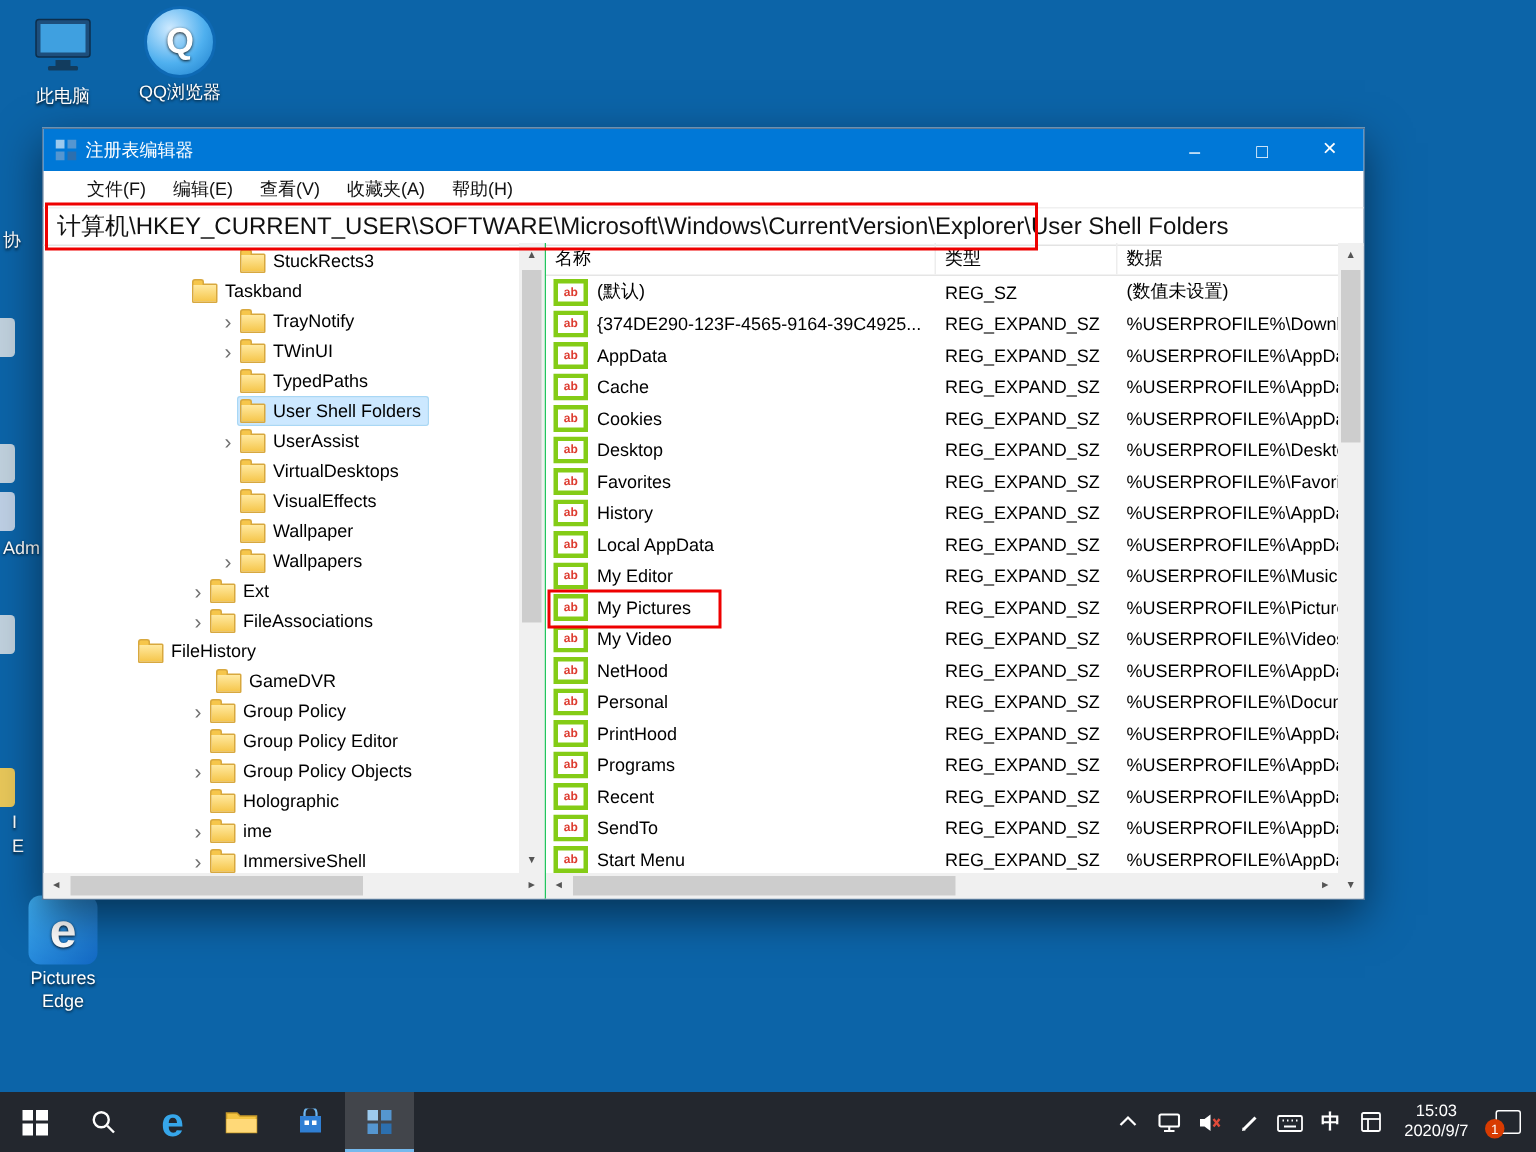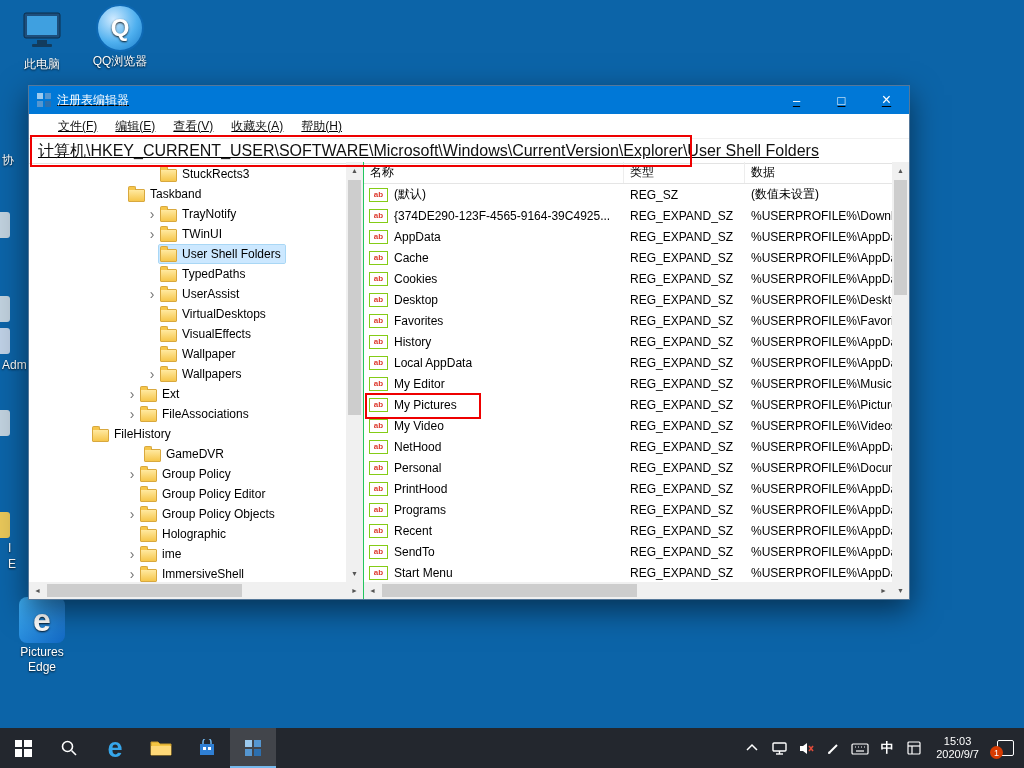--- a/index.html
+++ b/index.html
@@ -26,21 +26,21 @@
   .edge-label{line-height:15px;}
   .frag{position:absolute;left:2px;color:#fff;font-size:12px;text-shadow:0 1px 2px rgba(0,0,0,.8);}
   .frag1{top:152px;} .frag2{top:358px;} .frag3{top:541px;left:8px;} .frag4{top:557px;left:8px;}
   .sliver{position:absolute;left:0;width:10px;border-radius:0 3px 3px 0;background:rgba(225,228,232,.85);}
   .sv1{top:212px;height:26px;} .sv2{top:296px;height:26px;} .sv3{top:328px;height:26px;background:rgba(210,220,235,.9);}
   .sv4{top:410px;height:26px;} .sv5{top:512px;height:26px;background:#e8c75a;}
 
   
   .window{position:absolute;left:28px;top:85px;width:882px;height:515px;background:#fff;
     border:1px solid #55789a;box-sizing:border-box;
-    box-shadow:0 10px 28px rgba(0,0,0,.5);text-decoration:underline;}
+    box-shadow:0 10px 28px rgba(0,0,0,.5);}
   .titlebar{height:28px;background:#0078d7;color:#fff;display:flex;align-items:center;font-size:12px;}
   .title-icon{margin:0 6px 0 8px;display:inline-flex;}
   .win-controls{margin-left:auto;display:flex;height:100%;}
   .ctrl{width:45px;height:100%;display:flex;align-items:center;justify-content:center;font-size:13px;color:#fff;}
   .ctrl.close{font-size:16px;}
   .menubar{height:24px;display:flex;align-items:center;font-size:12px;color:#111;
     border-bottom:1px solid #f0f0f0;padding-left:20px;}
   .menu-item{padding:0 9px;}
   .addressbar{height:24px;display:flex;align-items:center;font-size:16px;color:#111;
     border-bottom:1px solid #e3e3e3;padding-left:9px;white-space:nowrap;overflow:hidden;}
@@ -77,21 +77,21 @@
   .list-area{position:absolute;top:0;left:0;right:17px;bottom:17px;overflow:hidden;font-size:12px;color:#000;}
   .list-header{display:flex;height:21px;border-bottom:1px solid #e5e5e5;}
   .hcol{display:flex;align-items:center;padding-left:6px;border-right:1px solid #ededed;box-sizing:border-box;}
   .hcol.name{width:260px;} .hcol.type{width:121px;} .hcol.data{flex:1;border-right:none;}
   .list-row{display:flex;height:21px;align-items:center;}
   .cell{box-sizing:border-box;white-space:nowrap;overflow:hidden;}
   .cell.name{width:260px;display:flex;align-items:center;padding-left:5px;}
   .cell.type{width:121px;padding-left:6px;}
   .cell.data{flex:1;padding-left:6px;}
   .ab-ic{width:17px;height:12px;margin-right:6px;flex:0 0 auto;
-    border:1px solid #84cc16;background:#fff;color:#dd3b2f;
+    border:3px solid #84cc16;background:#fff;color:#dd3b2f;
     font-size:8px;font-weight:bold;display:inline-flex;align-items:center;justify-content:center;}
   
   .anno{position:absolute;border:2px solid #ee0000;pointer-events:none;background:transparent;}
   .anno-address{left:1px;top:49px;width:658px;height:28px;}
   .anno-mypictures{left:336px;top:307px;width:112px;height:22px;}
 
   
   .taskbar{position:absolute;left:0;bottom:0;width:1024px;height:40px;background:#23272e;
     display:flex;align-items:stretch;color:#fff;z-index:50;}
   .tb-btn{width:46px;display:flex;align-items:center;justify-content:center;}
@@ -204,32 +204,32 @@
               <span>TrayNotify</span>
             </span>
           </div>
           <div class="tree-item" style="padding-left: 116px;">
             <span class="tw">›</span>
             <span class="node-box">
               <span class="folder-ic"></span>
               <span>TWinUI</span>
             </span>
           </div>
+          <div class="tree-item" style="padding-left: 116px;">
+            <span class="tw"></span>
+            <span class="node-box">
+              <span class="folder-ic"></span>
+              <span>TypedPaths</span>
+            </span>
+          </div>
           <div class="tree-item selected" style="padding-left: 116px;">
             <span class="tw"></span>
             <span class="node-box">
               <span class="folder-ic"></span>
               <span>User Shell Folders</span>
-            </span>
-          </div>
-          <div class="tree-item" style="padding-left: 116px;">
-            <span class="tw"></span>
-            <span class="node-box">
-              <span class="folder-ic"></span>
-              <span>TypedPaths</span>
             </span>
           </div>
           <div class="tree-item" style="padding-left: 116px;">
             <span class="tw">›</span>
             <span class="node-box">
               <span class="folder-ic"></span>
               <span>UserAssist</span>
             </span>
           </div>
           <div class="tree-item" style="padding-left: 116px;">

